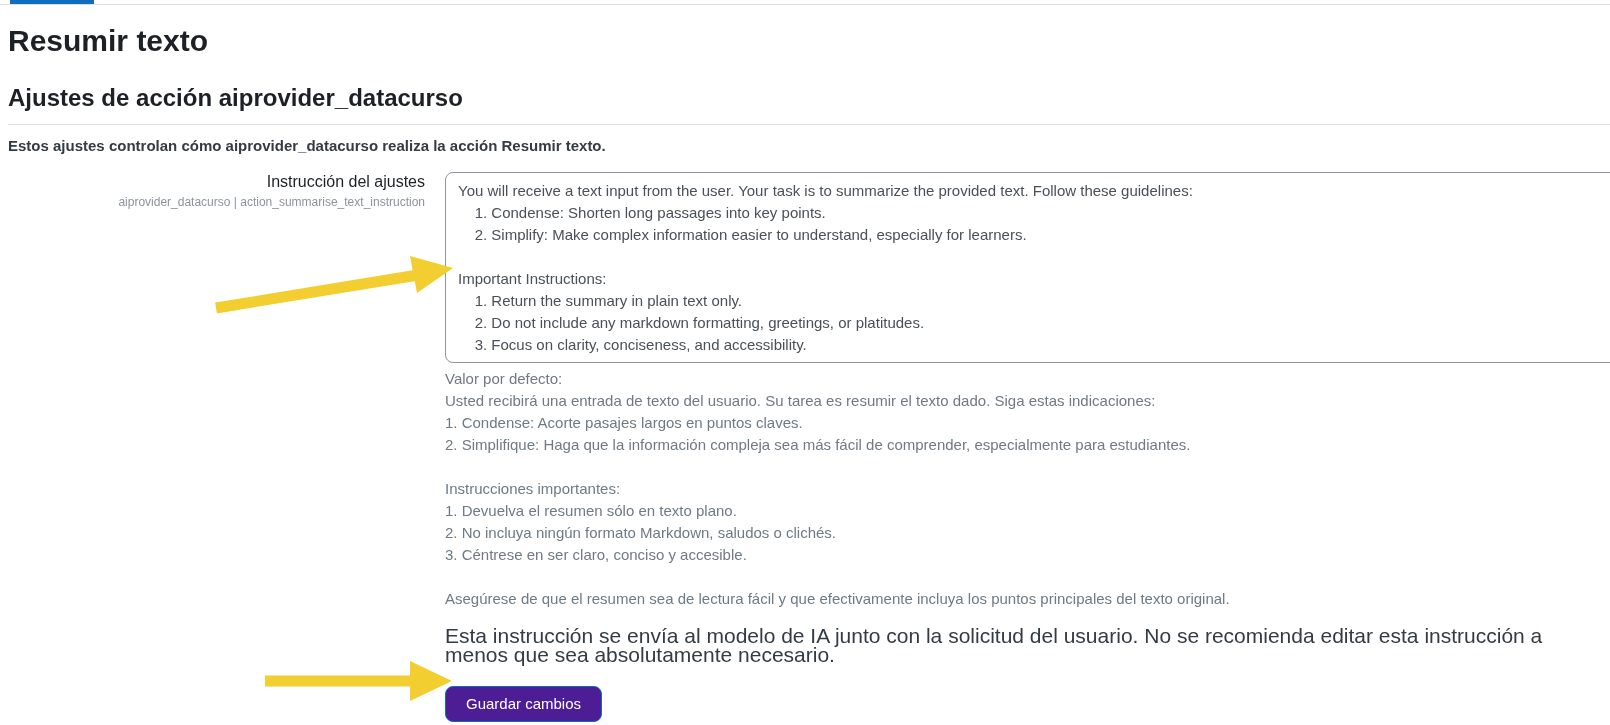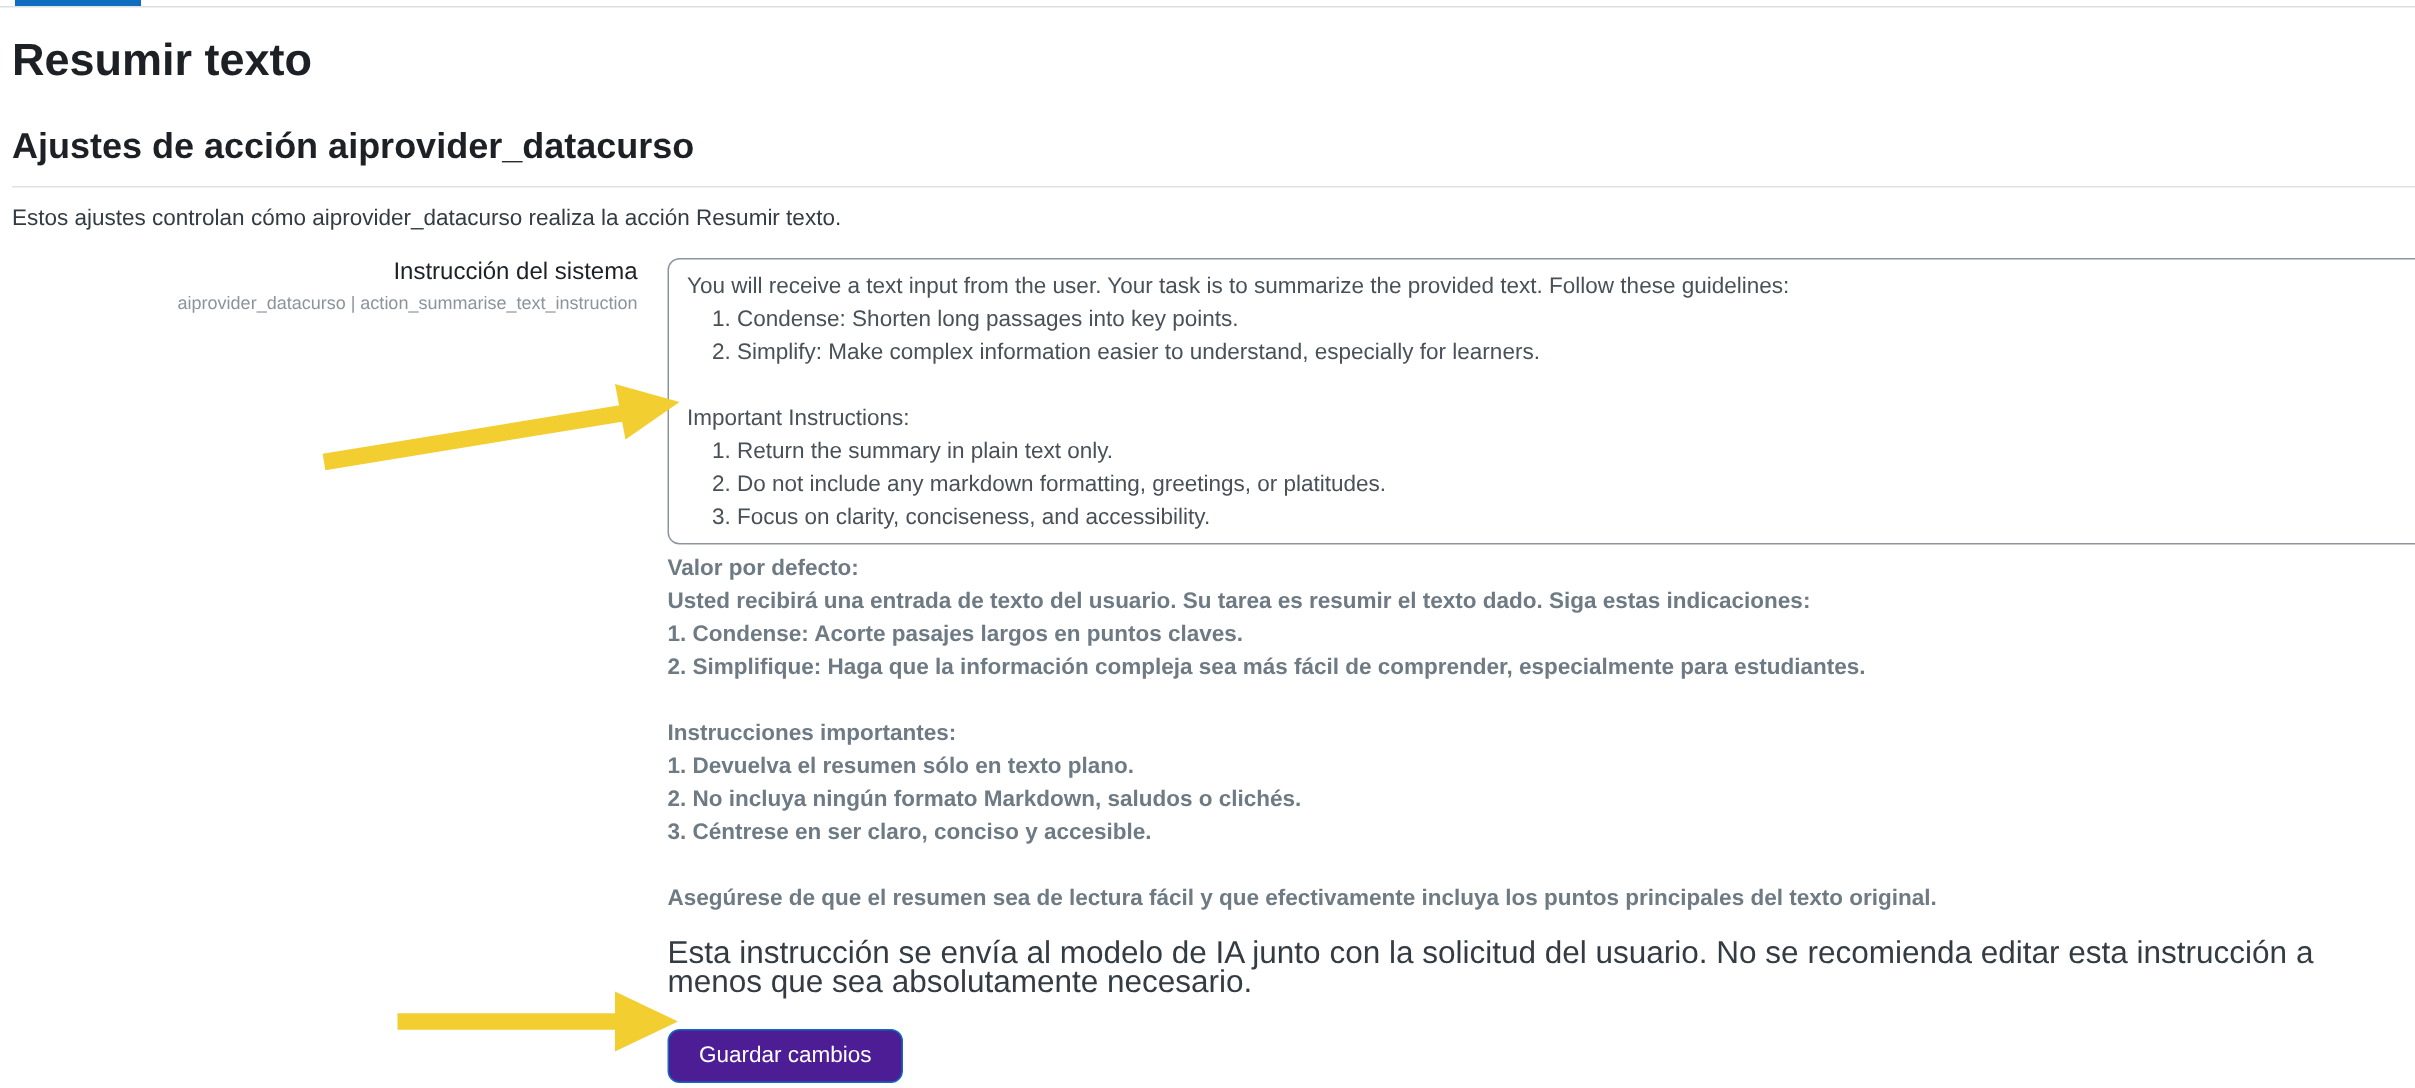--- a/index.html
+++ b/index.html
@@ -45,20 +45,21 @@
   hr.divider {
     border: none;
     border-top: 1px solid #dee2e6;
     margin: 15px 0 0 0;
     width: 1602px;
   }
   p.section-desc {
     margin: 11px 12px 0 0;
     font-size: 15px;
     line-height: 19px;
+    font-weight: bold;
   }
   .form-row {
     display: flex;
     margin-top: 17px;
     align-items: flex-start;
   }
   .col-label {
     width: 437px;
     padding-right: 20px;
     box-sizing: border-box;
@@ -93,21 +94,20 @@
     background: #ffffff;
     resize: none;
     overflow: hidden;
     outline: none;
   }
   .default-block {
     margin-top: 5px;
     font-size: 15px;
     line-height: 22px;
     color: #6e7a84;
-    font-weight: bold;
   }
   .default-block .pre { white-space: pre-line; }
   p.help {
     margin: 16px 0 0 0;
     font-size: 21px;
     line-height: 19px;
     color: #333b43;
   }
   button.btn-primary {
     margin-top: 22px;
@@ -138,21 +138,21 @@
 </div>
 
 <main>
   <h1>Resumir texto</h1>
   <h2>Ajustes de acción aiprovider_datacurso</h2>
   <hr class="divider">
   <p class="section-desc">Estos ajustes controlan cómo aiprovider_datacurso realiza la acción Resumir texto.</p>
 
   <div class="form-row">
     <div class="col-label">
-      <label class="setting-label">Instrucción del sistema</label>
+      <label class="setting-label">Instrucción del ajustes</label>
       <div class="setting-id">aiprovider_datacurso | action_summarise_text_instruction</div>
     </div>
     <div class="col-control">
       <textarea class="instruction" spellcheck="false" style="">You will receive a text input from the user. Your task is to summarize the provided text. Follow these guidelines:
     1. Condense: Shorten long passages into key points.
     2. Simplify: Make complex information easier to understand, especially for learners.
 
 Important Instructions:
     1. Return the summary in plain text only.
     2. Do not include any markdown formatting, greetings, or platitudes.

